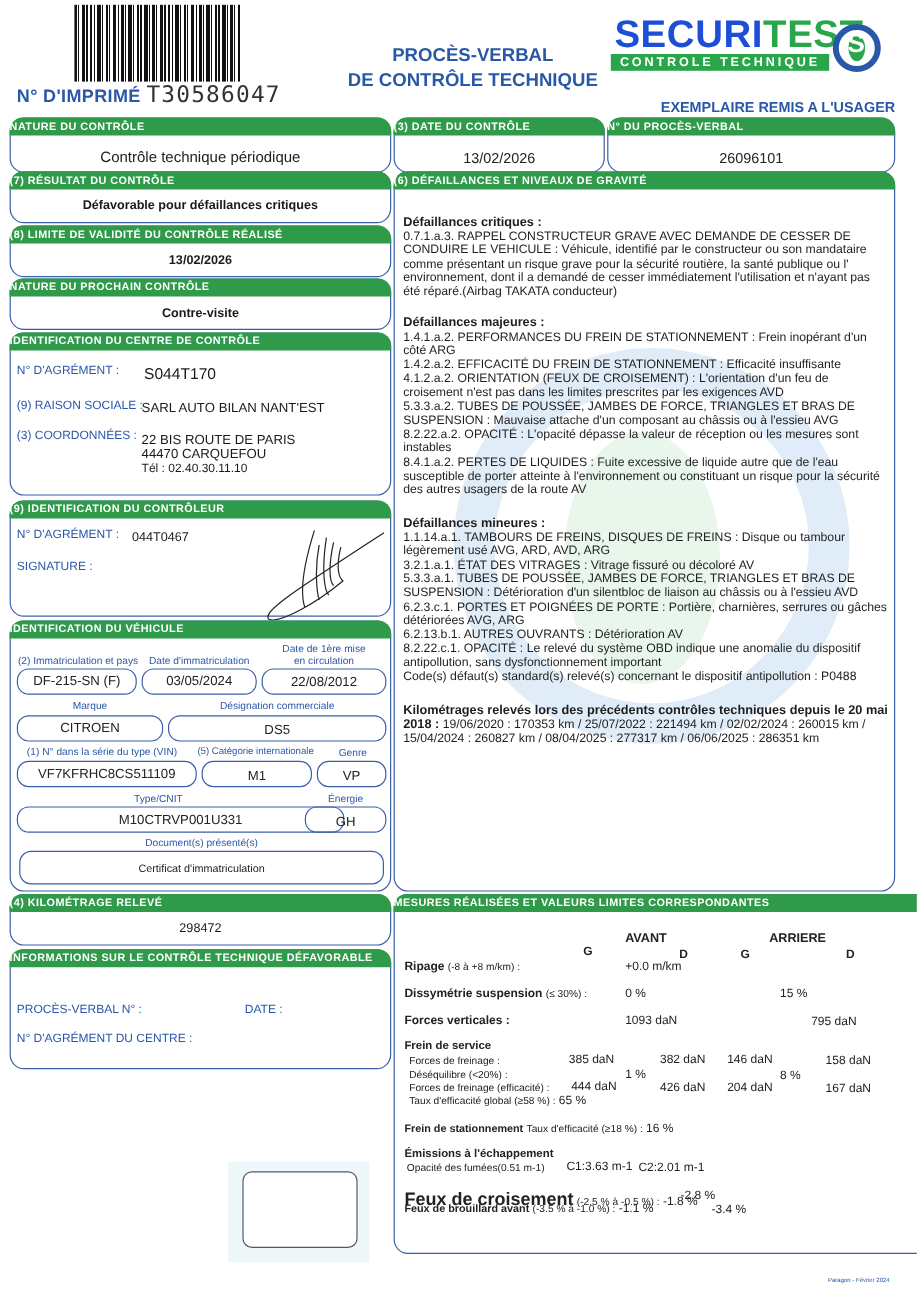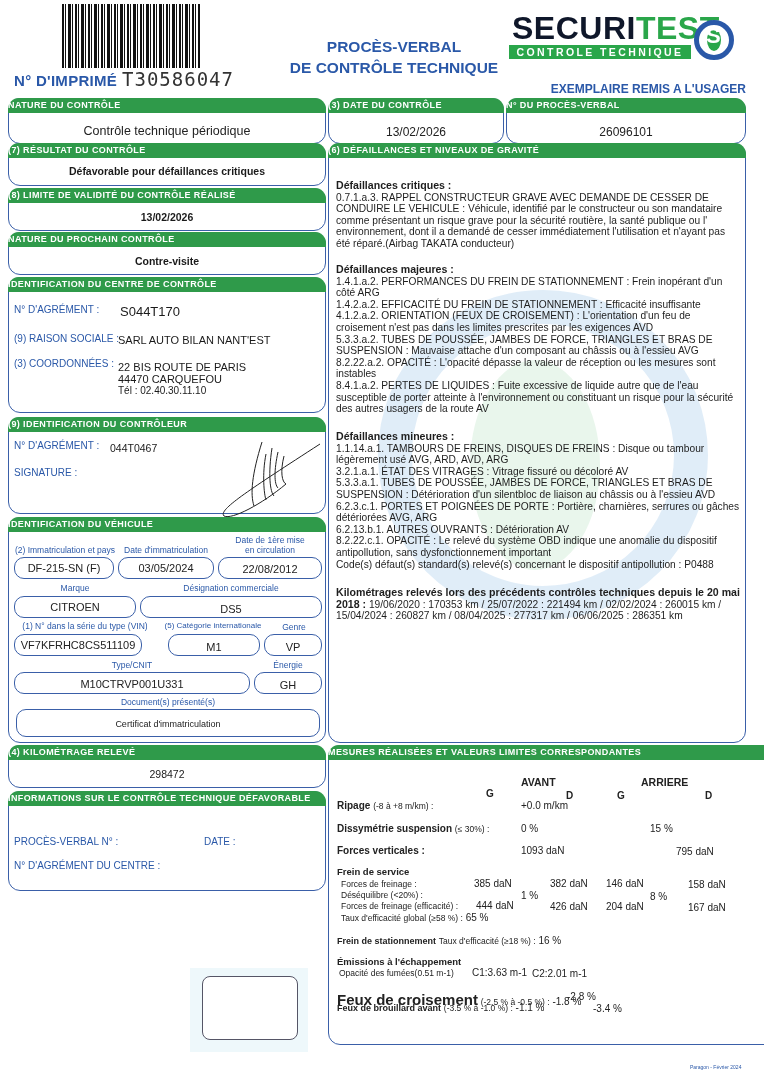--- a/index.html
+++ b/index.html
@@ -7,21 +7,21 @@
   body { position: relative; font-family: "Liberation Sans", sans-serif; color: #1a1a1a; }
   .abs { position: absolute; }
 
   
   .barcode { position: absolute; left: 62px; top: 4px; width: 138px; height: 64px;
     background: repeating-linear-gradient(90deg, #111 0 2px, #fff 2px 3px, #111 3px 4px, #fff 4px 6px, #111 6px 9px, #fff 9px 10px, #111 10px 11px, #fff 11px 13px); }
   .imprime-label { position: absolute; left: 14px; top: 72px; font-size: 15px; font-weight: bold; color: #2a58a8; letter-spacing: 0.3px; }
   .imprime-value { position: absolute; left: 122px; top: 68px; font-family: "DejaVu Sans Mono", monospace; font-size: 19px; color: #333; letter-spacing: 1px; }
   .pv-title { position: absolute; left: 284px; top: 36px; width: 220px; text-align: center; font-size: 15.5px; font-weight: bold; color: #2a58a8; line-height: 21px; }
   .logo-word { position: absolute; left: 512px; top: 12px; font-size: 32px; font-weight: bold; letter-spacing: 0.5px; line-height: 32px; }
-  .logo-word .blue { color: #0f172a; }
+  .logo-word .blue { color: #1d4ed8; }
   .logo-word .green { color: #2aa64a; }
   .logo-bar { position: absolute; left: 509px; top: 45px; width: 182px; height: 14px; background: #2aa64a; color: #fff; font-size: 10.5px; font-weight: bold; letter-spacing: 2.4px; text-align: center; line-height: 14px; }
   .logo-circle { position: absolute; left: 694px; top: 20px; width: 40px; height: 40px; border-radius: 50%; border: 5px solid #2a58a8; background: #fff; }
   .logo-circle::after { content: ""; position: absolute; left: 8px; top: 4px; width: 14px; height: 22px; border-radius: 50%; background: #2aa64a; }
   .logo-s { position: absolute; left: 706px; top: 23px; font-size: 22px; font-weight: bold; color: #fff; z-index: 2; }
   .exemplaire { position: absolute; left: 520px; top: 82px; width: 226px; text-align: right; font-size: 12px; font-weight: bold; color: #2a58a8; }
 
   
   .box { position: absolute; border: 1.3px solid #3a5fa8; border-radius: 12px; background: transparent; overflow: visible; }
   .box .head { height: 15px; background: #2f9a4a; color: #fff; font-size: 9px; font-weight: bold; letter-spacing: 0.4px; text-align: left; line-height: 15px; border-radius: 11px 11px 0 0; margin: -1px -1px 0 -1px; }
@@ -130,27 +130,27 @@
 <div class="field" style="left:218px;top:557px;width:104px;height:22px;line-height:22px;">22/08/2012</div>
 
 <div class="abs small-label" style="left:14px;top:583px;width:122px;">Marque</div>
 <div class="abs small-label" style="left:140px;top:583px;width:182px;">Désignation commerciale</div>
 <div class="field" style="left:14px;top:596px;width:122px;height:22px;line-height:20px;">CITROEN</div>
 <div class="field" style="left:140px;top:596px;width:182px;height:22px;line-height:24px;">DS5</div>
 
 <div class="abs small-label" style="left:10px;top:621px;width:150px;">(1) N° dans la série du type (VIN)</div>
 <div class="abs small-label" style="left:164px;top:621px;width:98px;font-size:8px;">(5) Catégorie internationale</div>
 <div class="abs small-label" style="left:266px;top:622px;width:56px;">Genre</div>
-<div class="field" style="left:14px;top:634px;width:128px;height:22px;line-height:20px;">VF7KFRHC8CS511109</div>
+<div class="field" style="left:14px;top:634px;width:150px;height:22px;line-height:20px;">VF7KFRHC8CS511109</div>
 <div class="field" style="left:168px;top:634px;width:92px;height:22px;line-height:24px;">M1</div>
 <div class="field" style="left:264px;top:634px;width:58px;height:22px;line-height:24px;">VP</div>
 
 <div class="abs small-label" style="left:14px;top:660px;width:236px;">Type/CNIT</div>
 <div class="abs small-label" style="left:254px;top:660px;width:68px;">Énergie</div>
-<div class="field" style="left:14px;top:672px;width:236px;height:22px;line-height:22px;">M10CTRVP001U331</div>
+<div class="field" style="left:14px;top:672px;width:273px;height:22px;line-height:22px;">M10CTRVP001U331</div>
 <div class="field" style="left:254px;top:672px;width:68px;height:22px;line-height:24px;">GH</div>
 
 <div class="abs small-label" style="left:14px;top:697px;width:308px;">Document(s) présenté(s)</div>
 <div class="field" style="left:16px;top:709px;width:304px;height:28px;line-height:28px;font-size:9px;">Certificat d'immatriculation</div>
 
 <div class="box" style="left:8px;top:745px;width:318px;height:43px;">
   <div class="head">(4) KILOMÉTRAGE RELEVÉ</div>
   <div class="center-text" style="margin-top:8px;font-size:10.5px;">298472</div>
 </div>
 

